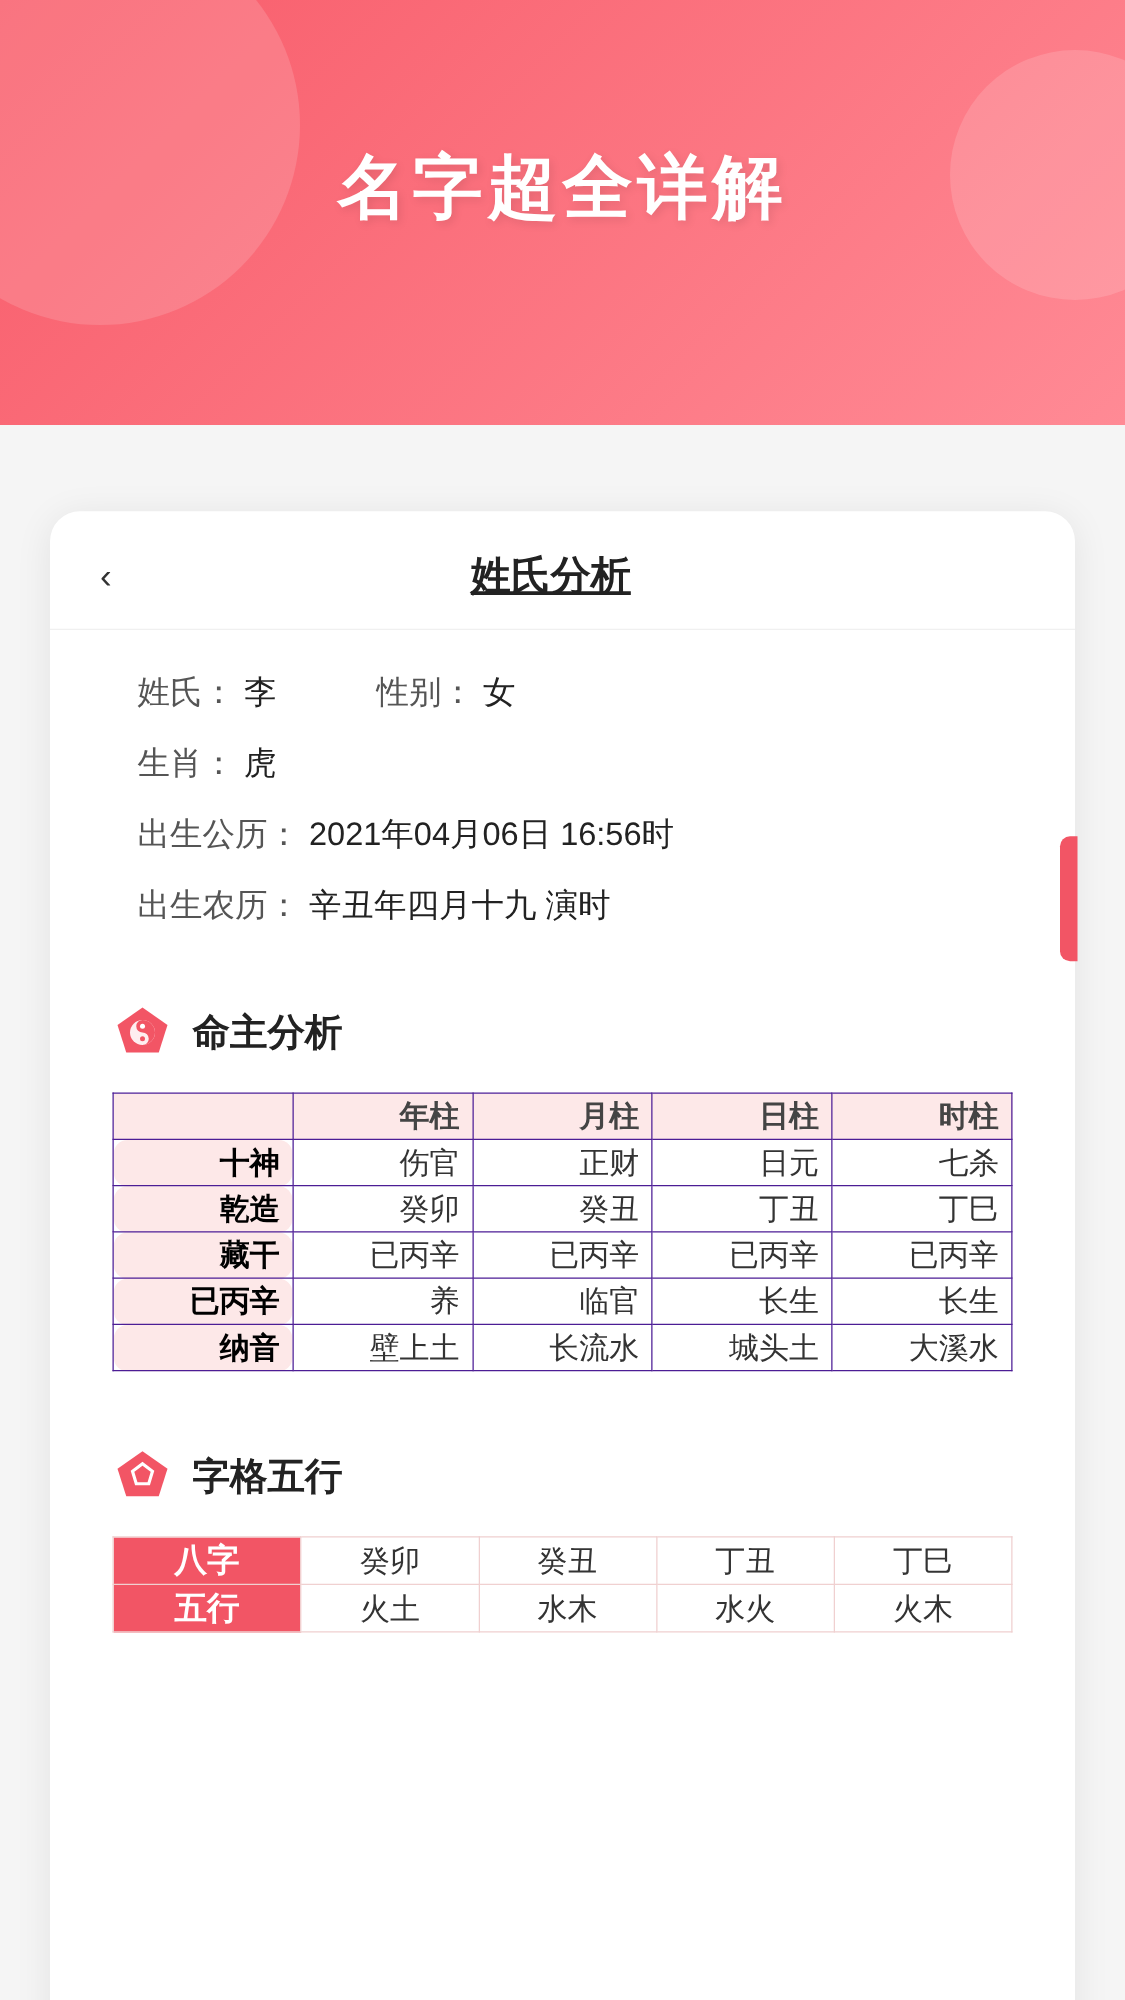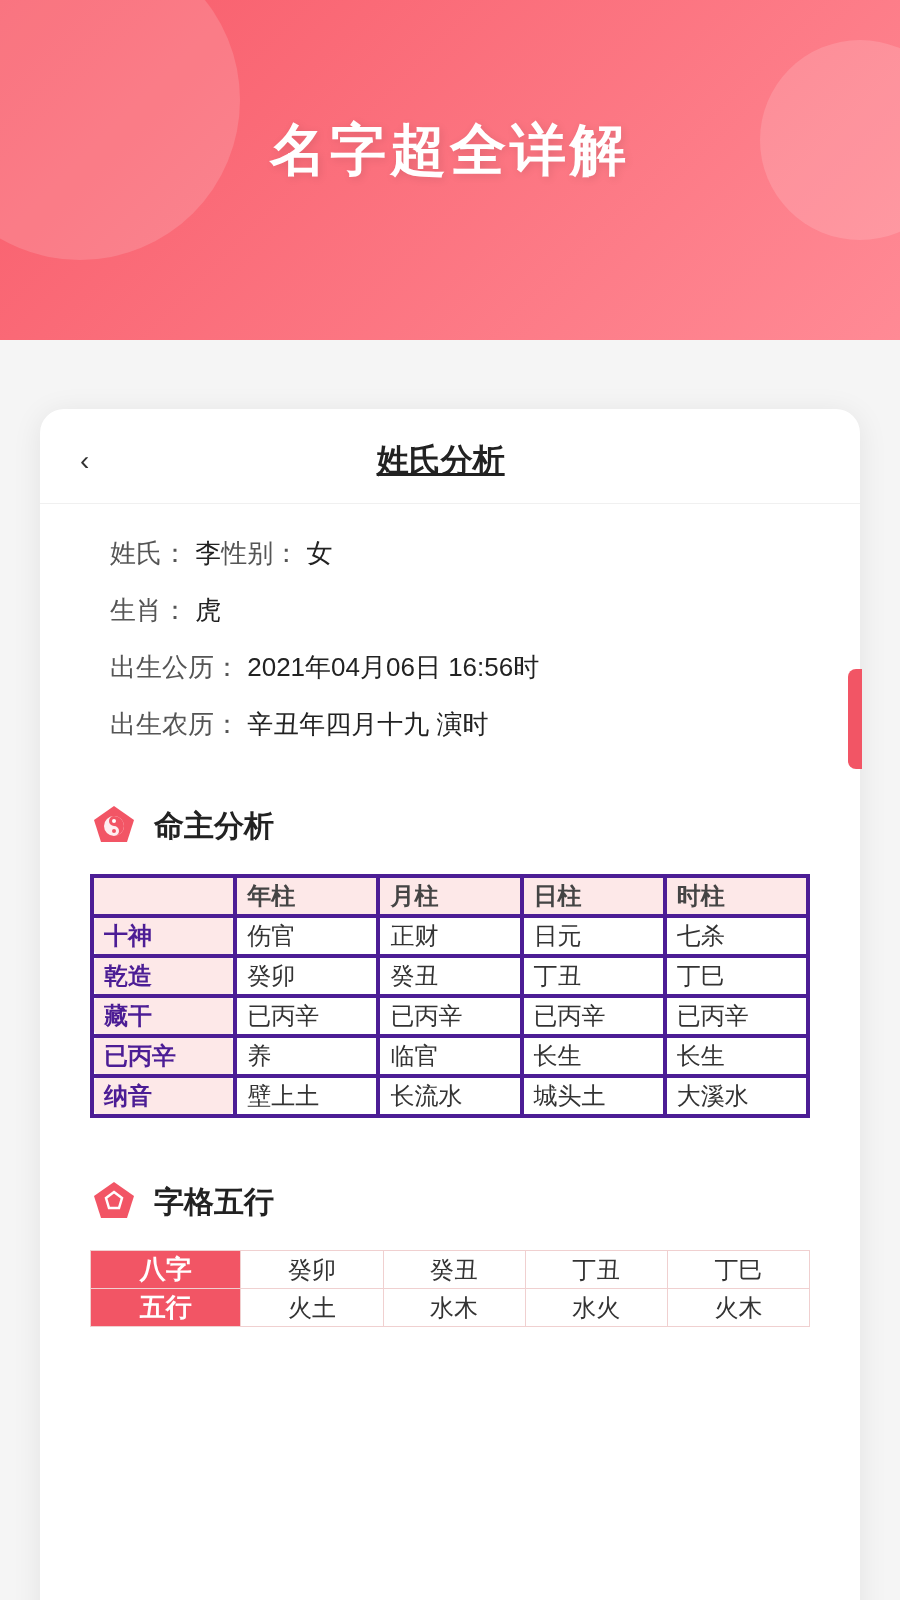--- a/index.html
+++ b/index.html
@@ -115,48 +115,49 @@
       line-height: 1.5;
     }
     .info-row .label {
       color: #555;
     }
     .info-row .value {
       color: #222;
     }
     .info-inline {
       display: flex;
+      gap: 80px;
     }
 
     
     .bazi-table {
       width: 100%;
       border-collapse: collapse;
       margin-bottom: 20px;
       border: 1px solid #f0d0d0;
     }
     .bazi-table th, .bazi-table td {
-      border: 4px solid #4c1d95;
-      text-align: left;
+      border: 1px solid #4c1d95;
+      text-align: right;
       padding: 2px 10px;
       font-size: 24px;
       color: #333;
     }
     .bazi-table th {
       background: #fde8e8;
       font-weight: 600;
       color: #444;
     }
     .bazi-table td {
       background: white;
     }
     .bazi-table .row-header {
       background: #fde8e8;
       font-weight: 600;
-      color: #4c1d95;
+      color: #000000;
       border-radius: 11px;
     }
 
     
     .wuxing-table {
       width: 100%;
       border-collapse: collapse;
       margin-bottom: 20px;
     }
     .wuxing-table td {

